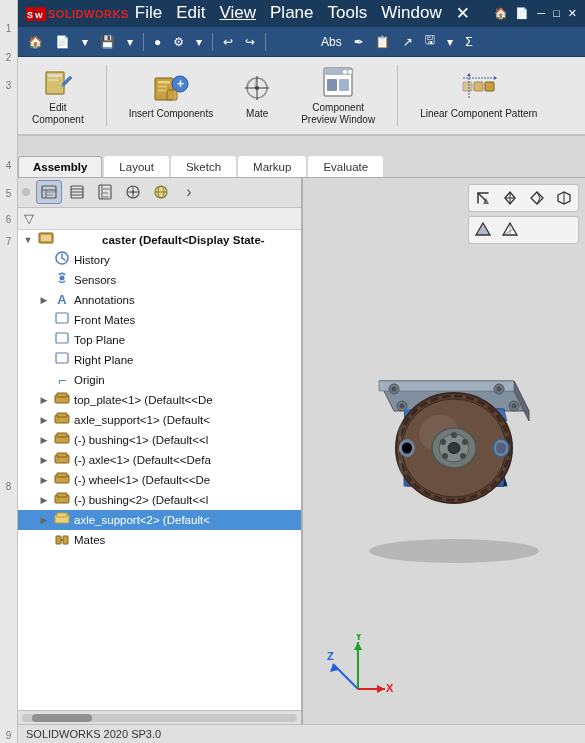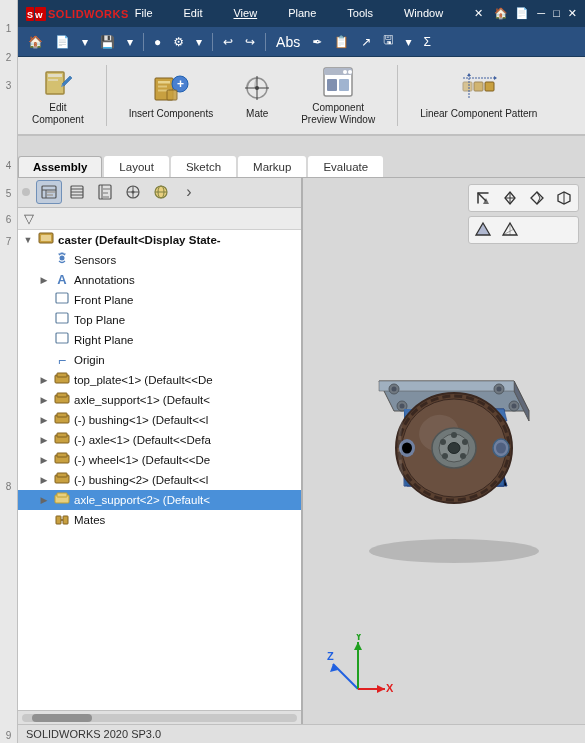--- a/index.html
+++ b/index.html
@@ -32,22 +32,22 @@
     .sw-logo {
       color: #e02020;
       font-weight: bold;
       font-size: 11px;
       display: flex;
       align-items: center;
       gap: 2px;
     }
     .title-bar-menu {
       display: flex;
-      gap: 31px;
-      font-size: 11px;
+      gap: 14px;
+      font-size: 17px;
       color: white;
     }
     .title-bar-controls {
       display: flex;
       gap: 8px;
       font-size: 11px;
     }
 
     
     .quick-access {
@@ -361,21 +361,21 @@
     <button class="qa-btn">💾</button>
     <button class="qa-btn">▾</button>
     <div class="qa-separator"></div>
     <button class="qa-btn">●</button>
     <button class="qa-btn">⚙</button>
     <button class="qa-btn">▾</button>
     <div class="qa-separator"></div>
     <button class="qa-btn">↩</button>
     <button class="qa-btn">↪</button>
     <div class="qa-separator"></div>
-    <button class="qa-btn" style="font-size:14px;">Abs</button>
+    <button class="qa-btn" style="font-size:12px;margin-left:45px;">Abs</button>
     <button class="qa-btn">✒</button>
     <button class="qa-btn">📋</button>
     <button class="qa-btn">↗</button>
     <button class="qa-btn">🖫</button>
     <button class="qa-btn">▾</button>
     <button class="qa-btn">Σ</button>
   </div>
 
   <div class="command-manager">
 
@@ -522,23 +522,33 @@
       <div class="tree">
 
         <div class="tree-item">
           <span class="tree-expand">▼</span>
           <span class="tree-icon" style="font-size:13px;">
             <svg width="16" height="16" viewBox="0 0 16 16">
               <rect x="1" y="3" width="14" height="10" fill="#c8a040" stroke="#806020" stroke-width="1" rx="1"></rect>
               <rect x="3" y="5" width="10" height="6" fill="#e8d090" rx="0.5"></rect>
             </svg>
           </span>
-          <span class="tree-label" style="font-weight:600;">caster (Default&lt;Display State-</span>
-        </div>
-
+          <span class="tree-label" style="font-weight:600;margin-left:44px;">caster (Default&lt;Display State-</span>
+        </div>
+
+        <div class="tree-item" style="padding-left:20px;">
+          <span class="tree-expand"></span>
+          <span class="tree-icon">
+            <svg width="16" height="16" viewBox="0 0 16 16">
+              <circle cx="8" cy="8" r="6" fill="none" stroke="#5080c0" stroke-width="1.5"></circle>
+              <polyline points="8,4 8,8 11,10" fill="none" stroke="#5080c0" stroke-width="1.5" stroke-linecap="round"></polyline>
+            </svg>
+          </span>
+          <span class="tree-label">History</span>
+        </div>
 
         <div class="tree-item" style="padding-left:20px;">
           <span class="tree-expand"></span>
           <span class="tree-icon">
             <svg width="16" height="16" viewBox="0 0 16 16">
               <circle cx="8" cy="8" r="2.5" fill="#5080c0"></circle>
               <path d="M5,5 Q8,2 11,5" fill="none" stroke="#5080c0" stroke-width="1.2"></path>
               <path d="M4,4 Q8,1 12,4" fill="none" stroke="#5080c0" stroke-width="1" opacity="0.5"></path>
               <path d="M5,11 Q8,14 11,11" fill="none" stroke="#5080c0" stroke-width="1.2"></path>
             </svg>
@@ -552,21 +562,21 @@
           <span class="tree-label">Annotations</span>
         </div>
 
         <div class="tree-item" style="padding-left:20px;">
           <span class="tree-expand"></span>
           <span class="tree-icon">
             <svg width="16" height="14" viewBox="0 0 16 14">
               <rect x="2" y="2" width="12" height="10" fill="none" stroke="#6080a0" stroke-width="1.2" rx="1"></rect>
             </svg>
           </span>
-          <span class="tree-label">Front Plane</span>
+          <span class="tree-label">Front Mates</span>
         </div>
 
         <div class="tree-item" style="padding-left:20px;">
           <span class="tree-expand"></span>
           <span class="tree-icon">
             <svg width="16" height="14" viewBox="0 0 16 14">
               <rect x="2" y="2" width="12" height="10" fill="none" stroke="#6080a0" stroke-width="1.2" rx="1"></rect>
             </svg>
           </span>
           <span class="tree-label">Top Plane</span>

